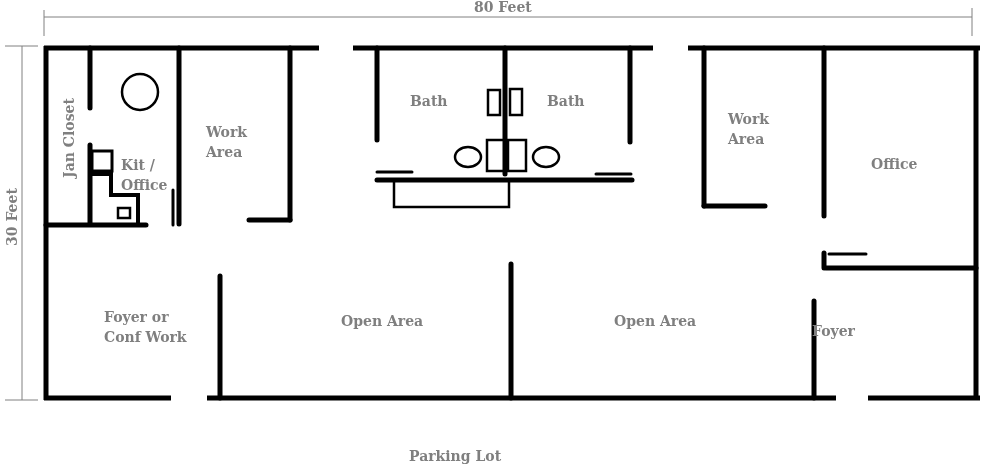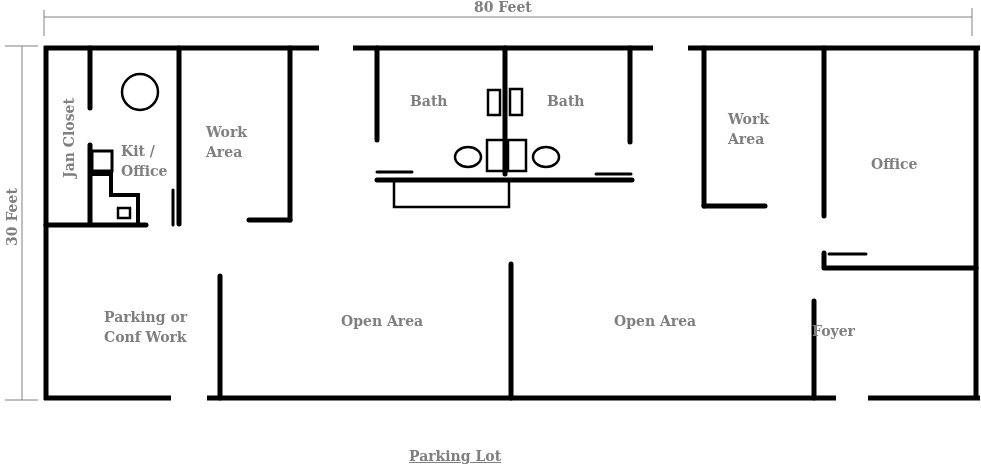--- a/index.html
+++ b/index.html
@@ -100,42 +100,42 @@
 
     <polyline points="394,180 394,207 509,207 509,180" stroke-width="2.5"></polyline>
   </g>
 </svg>
 
 <div class="lbl" style="left:474px; top:-3px; color:#7f7f7f;">80 Feet</div>
 <div class="lbl vert" style="left:-23px; top:207px; width:70px; text-align:center;">30 Feet</div>
 
 <div class="lbl vert" style="left:28px; top:128px; width:82px; text-align:center;">Jan Closet</div>
 
-<div class="lbl" style="left:121px; top:141px;">
+<div class="lbl" style="left:121px; top:155px;">
   <span>Kit /</span>
   <span>Office</span>
 </div>
 
 <div class="lbl" style="left:206px; top:122px;">
   <span>Work</span>
   <span>Area</span>
 </div>
 
 <div class="lbl" style="left:410px; top:91px;">Bath</div>
 <div class="lbl" style="left:547px; top:91px;">Bath</div>
 
 <div class="lbl" style="left:728px; top:109px;">
   <span>Work</span>
   <span>Area</span>
 </div>
 
 <div class="lbl" style="left:871px; top:154px;text-align:right;">Office</div>
 
 <div class="lbl" style="left:104px; top:307px;">
-  <span>Parking or</span>
+  <span>Foyer or</span>
   <span>Conf Work</span>
 </div>
 
 <div class="lbl" style="left:341px; top:311px;">Open Area</div>
 <div class="lbl" style="left:614px; top:311px;">Open Area</div>
 <div class="lbl" style="left:812px; top:321px;">Foyer</div>
 
-<div class="lbl" style="left:409px; top:446px;text-decoration:underline;">Parking Lot</div>
+<div class="lbl" style="left:409px; top:446px;">Parking Lot</div>
 
 </body></html>

